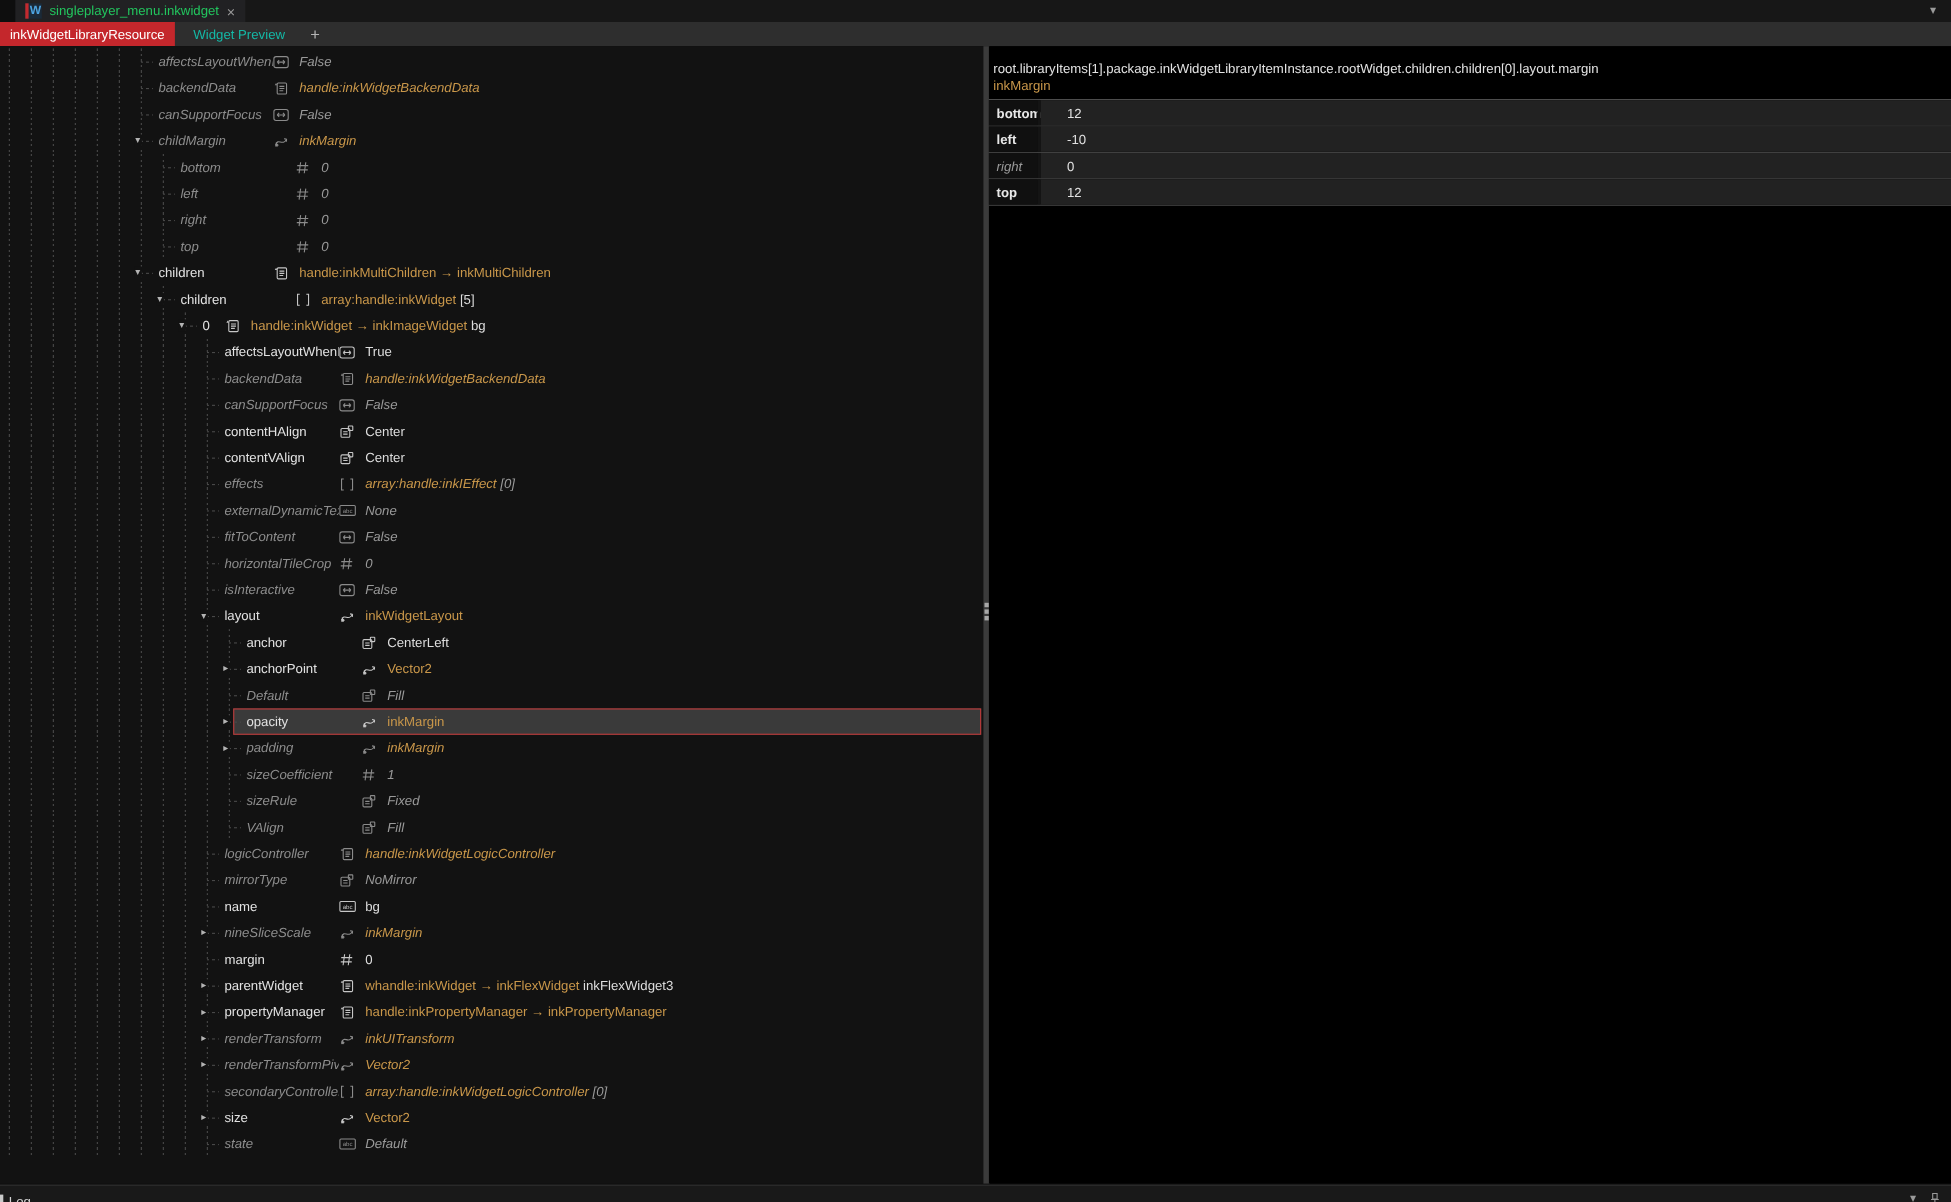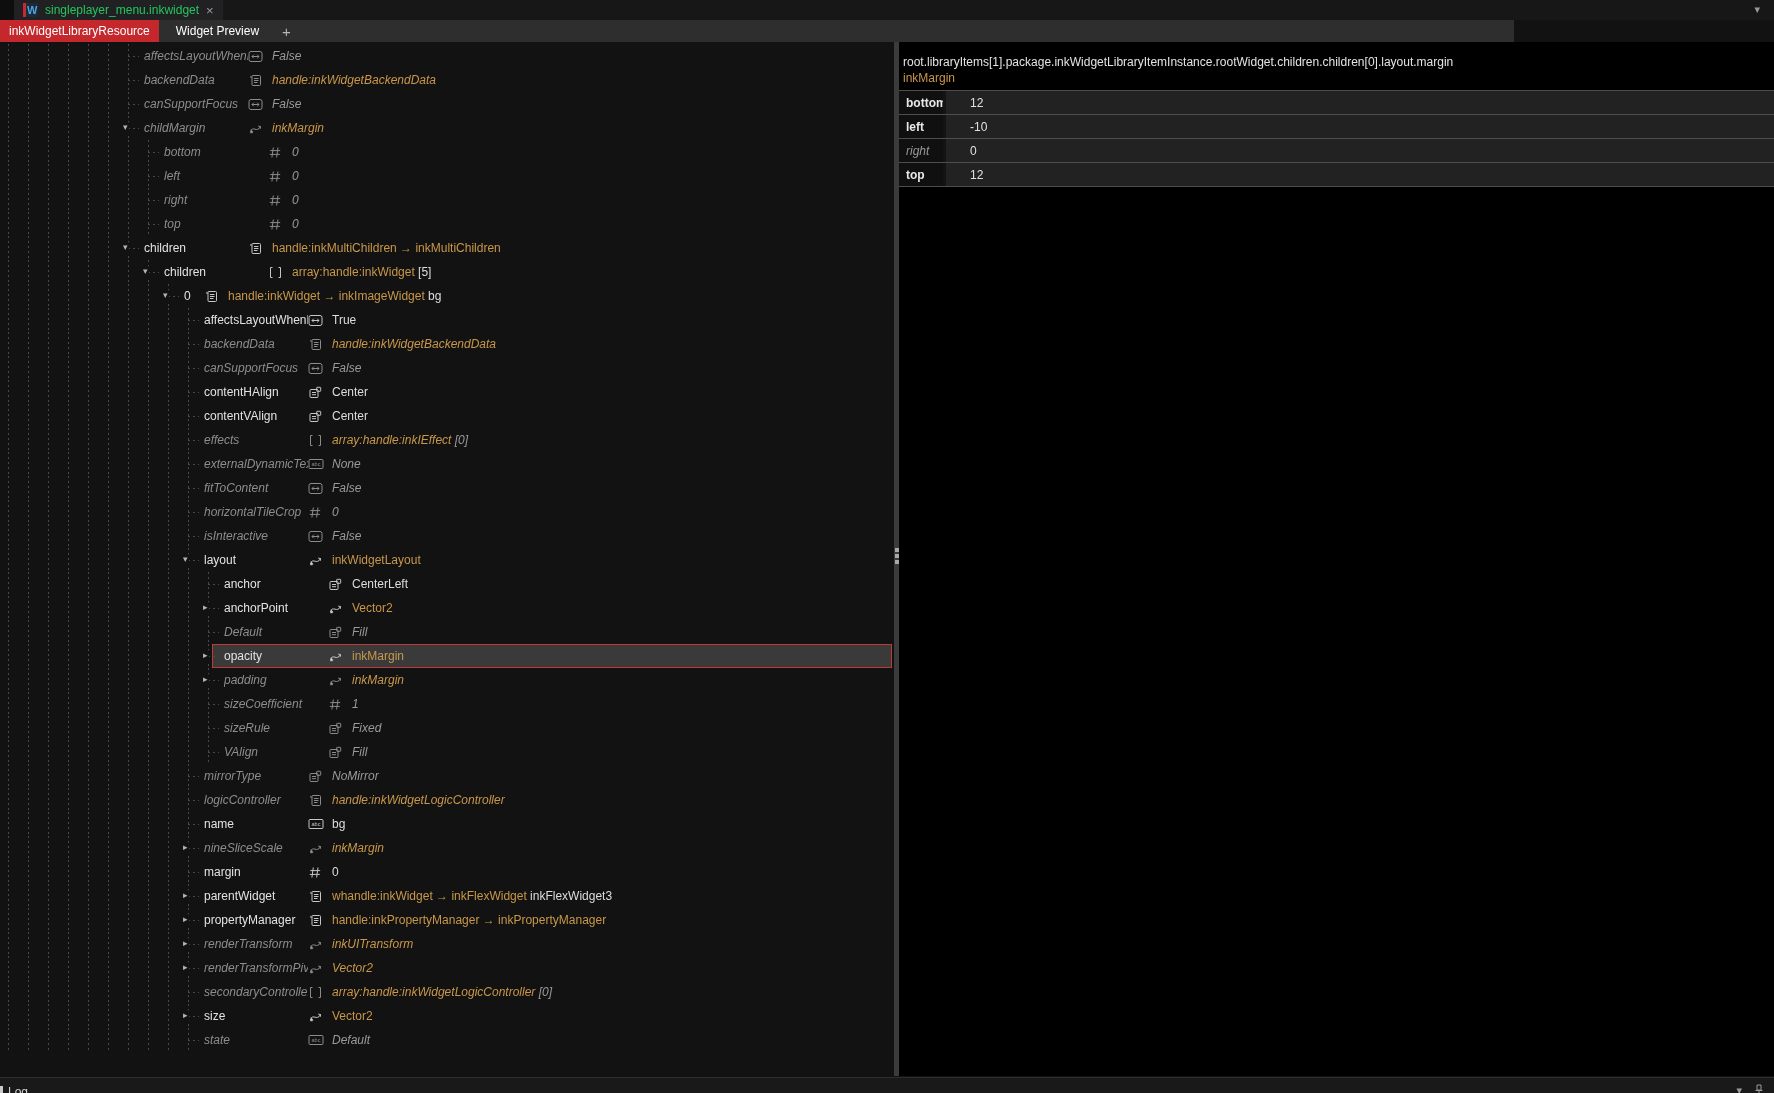--- a/index.html
+++ b/index.html
@@ -15,25 +15,25 @@
     align-items:center; padding:0 9px; gap:7px; }
   #wk-icon { width:15px; height:14px; position:relative; background:#1b2a38; }
   #wk-icon .bar { position:absolute; left:0; top:0; width:3px; height:14px; background:#c42a2e; }
   #wk-icon .w { position:absolute; left:4px; top:0; font-size:11px; font-weight:bold;
     color:#4da3e0; line-height:14px; }
   #doc-title { font-size:12px; color:#22c55e; }
   #doc-close { color:#9a9a9a; font-size:13px; line-height:13px; cursor:pointer; }
   #win-dd { right:14px; top:3px; color:#9a9a9a; font-size:11px; }
 
   
-  #sub-bar { left:0; top:20px; width:1514px; height:22px; background:#2e2e2e;
+  #sub-bar { left:0; top:20px; width:1774px; height:22px; background:#2e2e2e;
     display:flex; align-items:stretch; }
   .sub-tab { font-size:12px; display:flex; align-items:center; padding:0 9px; color:#d6d6d6; }
   .sub-tab.active { background:#c4272c; color:#ffffff; }
-  .sub-tab.plain { padding:0 17px; color:#ffffff; }
+  .sub-tab.plain { padding:0 17px; color:#14b8a6; }
   #tab-add { font-size:15px; color:#b5b5b5; display:flex; align-items:center; padding:0 6px; }
 
   
   #content { left:0; top:42px; width:1774px; height:1034px; background:#121212; }
   #left-panel { left:0; top:0; width:894px; height:1034px; background:#121212; overflow:hidden; }
   #splitter { left:894px; top:0; width:6px; height:1034px; background:#3b3b3b; cursor:col-resize; }
   #splitter .dots { position:absolute; left:1px; top:506px; width:4px; }
   #splitter .dot { width:4px; height:4px; background:#a8a8a8; margin-bottom:2px; }
 
   
@@ -720,50 +720,50 @@
             <span class="gcell"></span>
             <span class="gcell"></span>
             <span class="gcell"></span>
             <span class="gcell"></span>
             <span class="gcell"></span>
             <span class="gcell"></span>
             <span class="gcell"></span>
             <span class="gcell"></span>
             <span class="gcell"></span>
             <span class="gcell junction"></span>
-            <span class="name fg def">mirrorType</span>
-            <span class="ic fg dim">
-              <svg width="14" height="13" viewBox="0 0 14 13">
-                <rect x="2" y="3.5" width="8" height="8" rx="1"></rect>
-                <path d="M4 6.5h4M4 8.7h4"></path>
-                <rect x="8.7" y="1.3" width="4" height="4" rx=".5"></rect>
-              </svg>
-            </span>
-            <span class="val fg"><span class="seg g it">NoMirror</span></span>
-          </div>
-          <div class="row">
-            <span class="gcell"></span>
-            <span class="gcell"></span>
-            <span class="gcell"></span>
-            <span class="gcell"></span>
-            <span class="gcell"></span>
-            <span class="gcell"></span>
-            <span class="gcell"></span>
-            <span class="gcell"></span>
-            <span class="gcell"></span>
-            <span class="gcell junction"></span>
             <span class="name fg def">logicController</span>
             <span class="ic fg dim">
               <svg width="15" height="14" viewBox="0 0 15 14">
                 <rect x="4" y="2.5" width="8.5" height="10" rx="1"></rect>
                 <path d="M6 5.5h4.5M6 7.5h4.5M6 9.5h3.5"></path>
                 <path d="M4 4.5 1.8 4.5 3 2.4 Z" fill="currentColor" stroke="none"></path>
               </svg>
             </span>
             <span class="val fg"><span class="seg a it">handle:inkWidgetLogicController</span></span>
+          </div>
+          <div class="row">
+            <span class="gcell"></span>
+            <span class="gcell"></span>
+            <span class="gcell"></span>
+            <span class="gcell"></span>
+            <span class="gcell"></span>
+            <span class="gcell"></span>
+            <span class="gcell"></span>
+            <span class="gcell"></span>
+            <span class="gcell"></span>
+            <span class="gcell junction"></span>
+            <span class="name fg def">mirrorType</span>
+            <span class="ic fg dim">
+              <svg width="14" height="13" viewBox="0 0 14 13">
+                <rect x="2" y="3.5" width="8" height="8" rx="1"></rect>
+                <path d="M4 6.5h4M4 8.7h4"></path>
+                <rect x="8.7" y="1.3" width="4" height="4" rx=".5"></rect>
+              </svg>
+            </span>
+            <span class="val fg"><span class="seg g it">NoMirror</span></span>
           </div>
           <div class="row">
             <span class="gcell"></span>
             <span class="gcell"></span>
             <span class="gcell"></span>
             <span class="gcell"></span>
             <span class="gcell"></span>
             <span class="gcell"></span>
             <span class="gcell"></span>
             <span class="gcell"></span>

